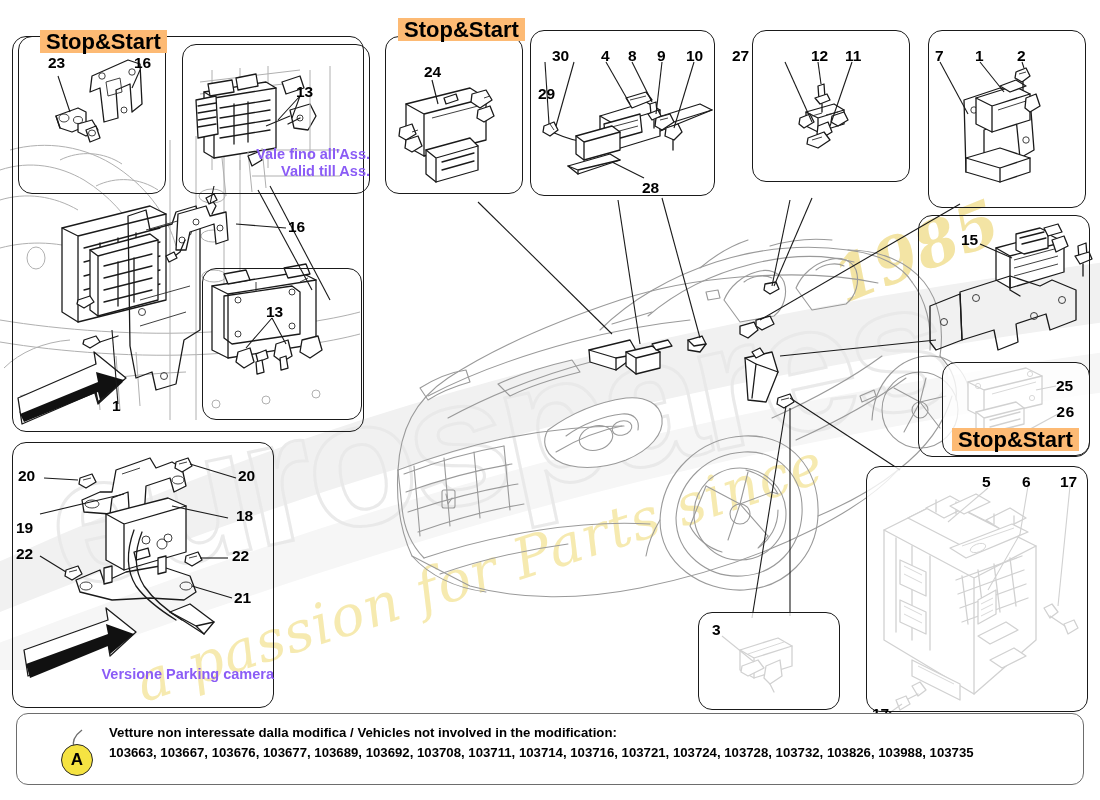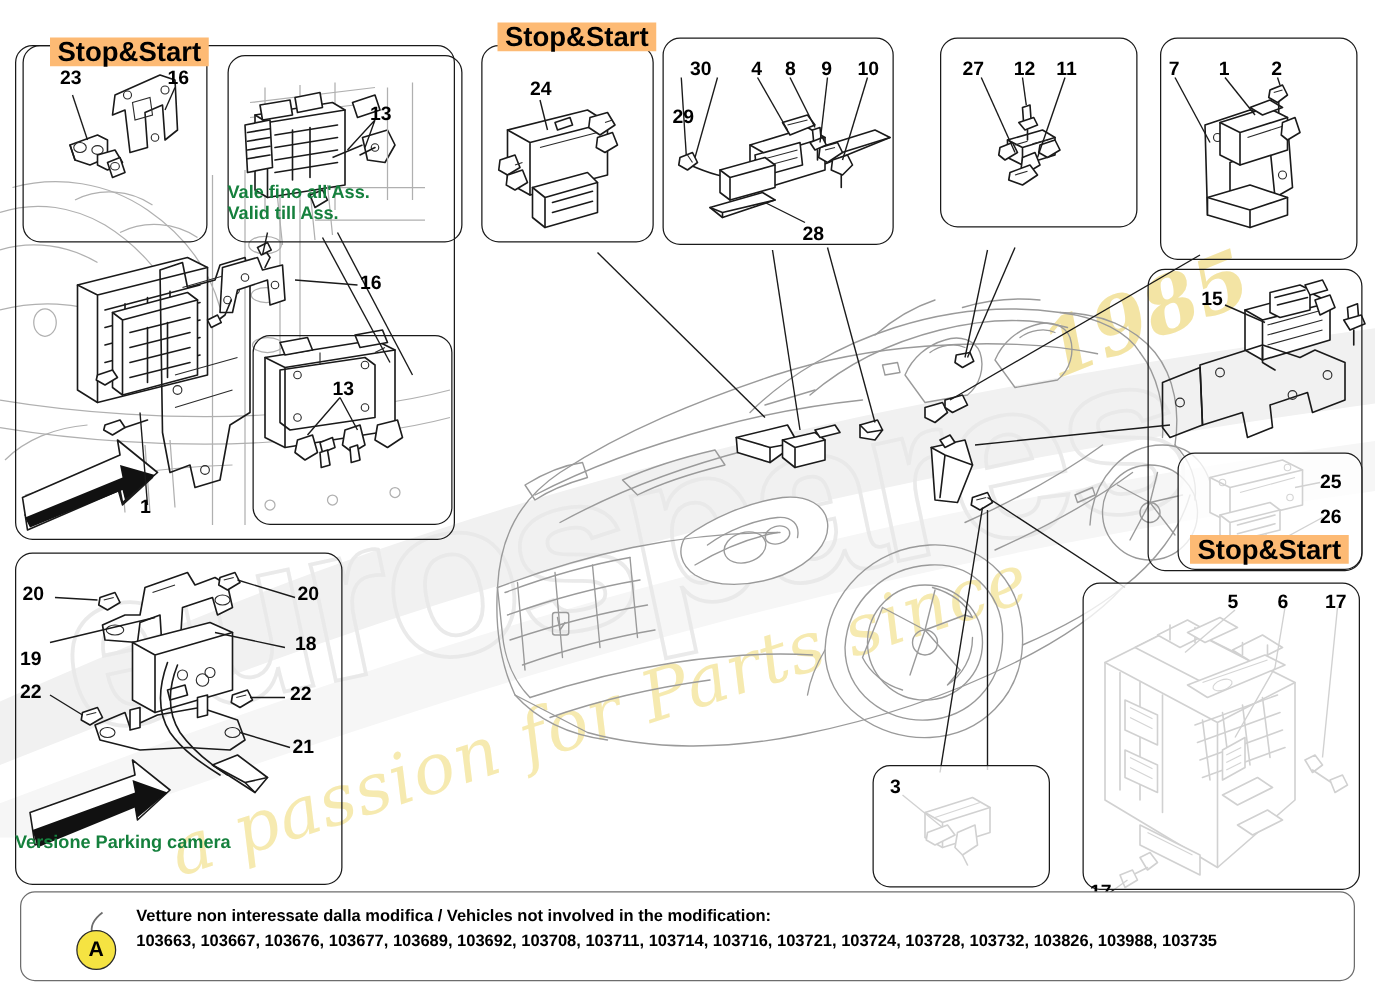--- a/index.html
+++ b/index.html
@@ -96,22 +96,22 @@
     font-size: 15.5px;
     color: #000;
     z-index: 6;
     white-space: nowrap;
     line-height: 1;
   }
   .caption {
     position: absolute;
     font-weight: bold;
     font-size: 14.5px;
-    color: #15803d;
-    text-align: left;
+    color: #8b5cf6;
+    text-align: right;
     line-height: 1.18;
     z-index: 6;
     white-space: nowrap;
   }
   
   #legend {
     position: absolute;
     left: 16px;
     top: 713px;
     width: 1068px;
@@ -760,32 +760,32 @@
   <div class="callout" style="left:424px; top:64px;">24</div>
 
   <div class="callout" style="left:538px; top:48px;margin-top:38px;">29</div>
   <div class="callout" style="left:552px; top:48px;">30</div>
   <div class="callout" style="left:601px; top:48px;">4</div>
   <div class="callout" style="left:628px; top:48px;">8</div>
   <div class="callout" style="left:657px; top:48px;">9</div>
   <div class="callout" style="left:686px; top:48px;">10</div>
   <div class="callout" style="left:642px; top:180px;">28</div>
 
-  <div class="callout" style="left:770px; top:48px;text-align:right;">27</div>
+  <div class="callout" style="left:732px; top:48px;text-align:right;">27</div>
   <div class="callout" style="left:811px; top:48px;">12</div>
   <div class="callout" style="left:845px; top:48px;">11</div>
 
   <div class="callout" style="left:935px;  top:48px;">7</div>
   <div class="callout" style="left:975px;  top:48px;">1</div>
   <div class="callout" style="left:1017px; top:48px;">2</div>
 
   <div class="callout" style="left:961px; top:232px;">15</div>
 
   <div class="callout" style="left:1056px; top:378px;">25</div>
-  <div class="callout" style="left:1056px; top:406px;">26</div>
+  <div class="callout" style="left:1056px; top:406px;font-family:Liberation Mono, monospace;">26</div>
 
   <div class="callout" style="left:982px;  top:474px;">5</div>
   <div class="callout" style="left:1022px; top:474px;">6</div>
   <div class="callout" style="left:1060px; top:474px;">17</div>
   <div class="callout" style="left:872px; top:706px;">17</div>
 
   <div class="callout" style="left:712px; top:622px;">3</div>
 
   <div class="callout" style="left:18px;  top:468px;">20</div>
   <div class="callout" style="left:238px; top:468px;">20</div>

